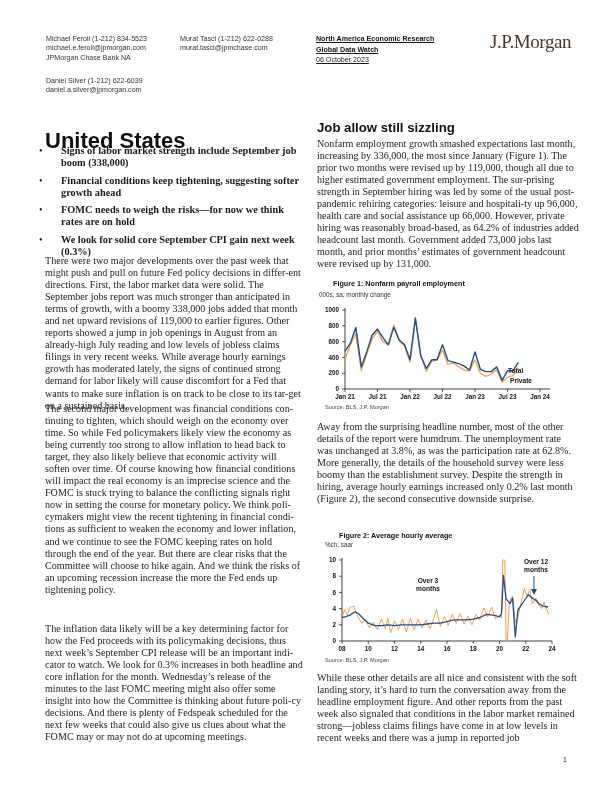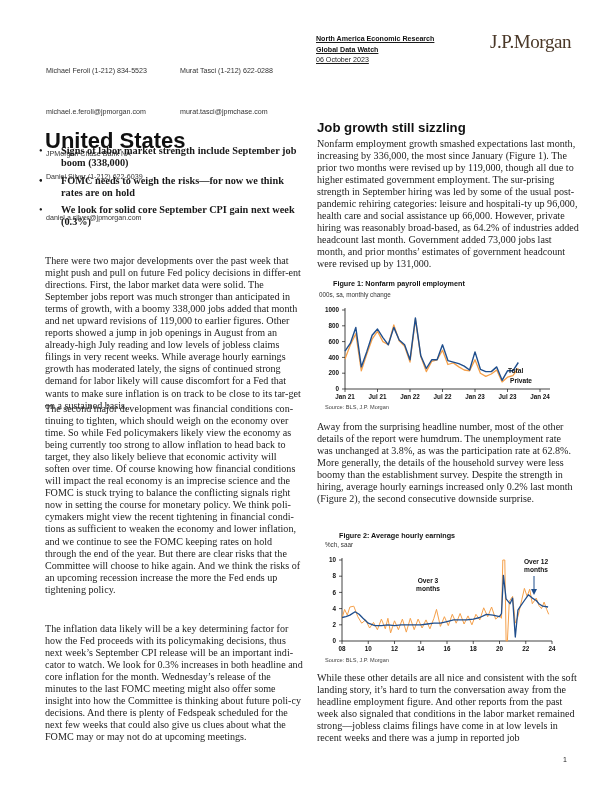--- a/index.html
+++ b/index.html
@@ -1,20 +1,20 @@
 <!DOCTYPE html>
 <html><head>
 <meta charset="utf-8">
 <style>
   html, body { margin: 0; padding: 0; background: #ffffff; }
   body { width: 612px; height: 792px; position: relative; overflow: hidden; color: #1a1a1a; }
   .abs { position: absolute; }
 
   .contact { font-family: "Liberation Sans", sans-serif; font-size: 7.1px; line-height: 9.3px; color: #333; }
-  .contact div { white-space: nowrap; margin-top: 32px; }
+  .contact div { white-space: nowrap; }
   .hdr-r { font-family: "Liberation Sans", sans-serif; font-size: 7.1px; line-height: 9.3px; }
   .hdr-r .b { font-weight: bold; color: #111; }
   .logo { font-family: "Liberation Serif", serif; font-size: 19px; color: #4a3828; letter-spacing: -0.4px; }
 
   .h1 { font-family: "Liberation Sans", sans-serif; font-weight: bold; font-size: 22px; color: #111; }
   .bullets { list-style: none; margin: 0; padding: 0; }
   .bullets li { position: relative; font-family: "Liberation Serif", serif; font-weight: bold; font-size: 10.3px; line-height: 12.2px; padding-left: 30px; margin-bottom: 5.2px; color: #1a1a1a; }
   .bullets li .dot { position: absolute; left: 8px; top: 0; font-weight: normal; }
 
   .para { font-family: "Liberation Serif", serif; font-size: 10.1px; line-height: 12.05px; color: #222; text-align: left; }
@@ -45,29 +45,29 @@
 <div class="abs hdr-r" style="left:316px; top:35px;text-decoration:underline;">
   <div class="b">North America Economic Research</div>
   <div class="b" style="margin-top:2px;">Global Data Watch</div>
   <div>06 October 2023</div>
 </div>
 <div class="abs logo" style="left:490px; top:31px;">J.P.Morgan</div>
 
 <div class="abs h1" style="left:45px; top:128px;text-align:center;">United States</div>
 <ul class="abs bullets" style="left:31px; top:145px; width:270px;">
   <li><span class="dot">•</span><span>Signs of labor market strength include September job boom (338,000)</span></li>
-  <li><span class="dot">•</span></li>
+  <li><span class="dot">•</span><span>Financial conditions keep tightening, suggesting softer growth ahead</span></li>
   <li><span class="dot">•</span><span>FOMC needs to weigh the risks—for now we think rates are on hold</span></li>
   <li><span class="dot">•</span><span>We look for solid core September CPI gain next week (0.3%)</span></li>
 </ul>
 <div class="abs para" style="left:45px; top:255px; width:258px;">There were two major developments over the past week that might push and pull on future Fed policy decisions in differ-ent directions. First, the labor market data were solid. The September jobs report was much stronger than anticipated in terms of growth, with a boomy 338,000 jobs added that month and net upward revisions of 119,000 to earlier figures. Other reports showed a jump in job openings in August from an already-high July reading and low levels of jobless claims filings in very recent weeks. While average hourly earnings growth has moderated lately, the signs of continued strong demand for labor likely will cause discomfort for a Fed that wants to make sure inflation is on track to be close to its tar-get on a sustained basis.</div>
 <div class="abs para" style="left:45px; top:403px; width:258px;">The second major development was financial conditions con-tinuing to tighten, which should weigh on the economy over time. So while Fed policymakers likely view the economy as being currently too strong to allow inflation to head back to target, they also likely believe that economic activity will soften over time. Of course knowing how financial conditions will impact the real economy is an imprecise science and the FOMC is stuck trying to balance the conflicting signals right now in setting the course for monetary policy. We think poli-cymakers might view the recent tightening in financial condi-tions as sufficient to weaken the economy and lower inflation, and we continue to see the FOMC keeping rates on hold through the end of the year. But there are clear risks that the Committee will choose to hike again. And we think the risks of an upcoming recession increase the more the Fed ends up tightening policy.</div>
 <div class="abs para" style="left:45px; top:623px; width:258px;">The inflation data likely will be a key determining factor for how the Fed proceeds with its policymaking decisions, thus next week’s September CPI release will be an important indi-cator to watch. We look for 0.3% increases in both headline and core inflation for the month. Wednesday’s release of the minutes to the last FOMC meeting might also offer some insight into how the Committee is thinking about future poli-cy decisions. And there is plenty of Fedspeak scheduled for the next few weeks that could also give us clues about what the FOMC may or may not do at upcoming meetings.</div>
 
-<div class="abs h2" style="left:317px; top:120px;">Job growth still sizzling</div>
+<div class="abs h2" style="left:317px; top:120px;">Job allow still sizzling</div>
 <div class="abs para" style="left:317px; top:138px; width:262px;">Nonfarm employment growth smashed expectations last month, increasing by 336,000, the most since January (Figure 1). The prior two months were revised up by 119,000, though all due to higher estimated government employment. The sur-prising strength in September hiring was led by some of the usual post-pandemic rehiring categories: leisure and hospitali-ty up 96,000, health care and social assistance up 66,000. However, private hiring was reasonably broad-based, as 64.2% of industries added headcount last month. Government added 73,000 jobs last month, and prior months’ estimates of government headcount were revised up by 131,000.</div>
 
 <div class="abs fig-title" style="left:319px; top:279px;">Figure 1: Nonfarm payroll employment</div>
 <div class="abs fig-sub" style="left:319px; top:291px;">000s, sa, monthly change</div>
 <svg id="fig1" class="abs" style="left:305px; top:300px;" width="260" height="105">
     <line x1="40" y1="8" x2="40" y2="89" stroke="#111" stroke-width="0.8"></line>
     <line x1="40" y1="89" x2="245" y2="89" stroke="#111" stroke-width="0.8"></line>
     <line x1="37" y1="89" x2="40" y2="89" stroke="#111" stroke-width="0.7"></line>
     <text x="34" y="91.2" text-anchor="end" class="tick">0</text>
     <line x1="37" y1="73.2" x2="40" y2="73.2" stroke="#111" stroke-width="0.7"></line>
@@ -96,21 +96,21 @@
     <text x="235" y="99" text-anchor="middle" class="tick">Jan 24</text>
     <polyline points="40.0,59.0 45.4,44.8 50.8,33.7 56.3,70.8 61.7,54.2 67.1,39.2 72.5,31.3 77.9,41.6 83.3,44.8 88.8,25.0 94.2,40.8 99.6,46.3 105.0,62.1 110.4,19.5 115.8,56.6 121.3,71.6 126.7,61.4 132.1,59.8 137.5,50.3 142.9,64.5 148.3,62.9 153.8,66.9 159.2,70.0 164.6,70.8 170.0,59.8 175.4,73.2 180.8,76.4 186.3,74.0 191.7,70.0 197.1,81.9 202.5,77.2 207.9,75.6 213.3,68.2" fill="none" stroke="#f5a04a" stroke-width="1.3" stroke-linejoin="round"></polyline>
     <polyline points="40.0,51.1 45.4,43.2 50.8,27.4 56.3,66.9 61.7,51.9 67.1,35.3 72.5,29.0 77.9,37.6 83.3,44.8 88.8,27.4 94.2,40.0 99.6,44.8 105.0,59.8 110.4,17.9 115.8,55.8 121.3,68.5 126.7,59.8 132.1,59.8 137.5,44.8 142.9,60.6 148.3,62.1 153.8,63.7 159.2,66.1 164.6,70.0 170.0,51.9 175.4,69.3 180.8,71.6 186.3,71.6 191.7,66.9 197.1,80.3 202.5,70.8 207.9,70.8 213.3,62.5" fill="none" stroke="#1f4e8c" stroke-width="1.4" stroke-linejoin="round"></polyline>
     <text x="203" y="73" class="ann">Total</text>
     <text x="205" y="83" class="ann">Private</text>
   </svg>
 <div class="abs fig-src" style="left:325px; top:404px;">Source: BLS, J.P. Morgan</div>
 
 <div class="abs para" style="left:317px; top:421px; width:262px;">Away from the surprising headline number, most of the other details of the report were humdrum. The unemployment rate was unchanged at 3.8%, as was the participation rate at 62.8%. More generally, the details of the household survey were less boomy than the establishment survey. Despite the strength in hiring, average hourly earnings increased only 0.2% last month (Figure 2), the second consecutive downside surprise.</div>
 
-<div class="abs fig-title" style="left:325px; top:531px;">Figure 2: Average hourly earnings</div>
+<div class="abs fig-title" style="left:325px; top:531px;">Figure 2: Average hourly average</div>
 <div class="abs fig-sub" style="left:325px; top:541px;">%ch, saar</div>
 <svg id="fig2" class="abs" style="left:305px; top:549px;" width="265" height="110">
     <line x1="37" y1="9" x2="37" y2="92" stroke="#111" stroke-width="0.8"></line>
     <line x1="37" y1="92" x2="247" y2="92" stroke="#111" stroke-width="0.8"></line>
     <line x1="34" y1="92" x2="37" y2="92" stroke="#111" stroke-width="0.7"></line>
     <text x="31" y="94.2" text-anchor="end" class="tick">0</text>
     <line x1="34" y1="75.8" x2="37" y2="75.8" stroke="#111" stroke-width="0.7"></line>
     <text x="31" y="78" text-anchor="end" class="tick">2</text>
     <line x1="34" y1="59.6" x2="37" y2="59.6" stroke="#111" stroke-width="0.7"></line>
     <text x="31" y="61.800000000000004" text-anchor="end" class="tick">4</text>

